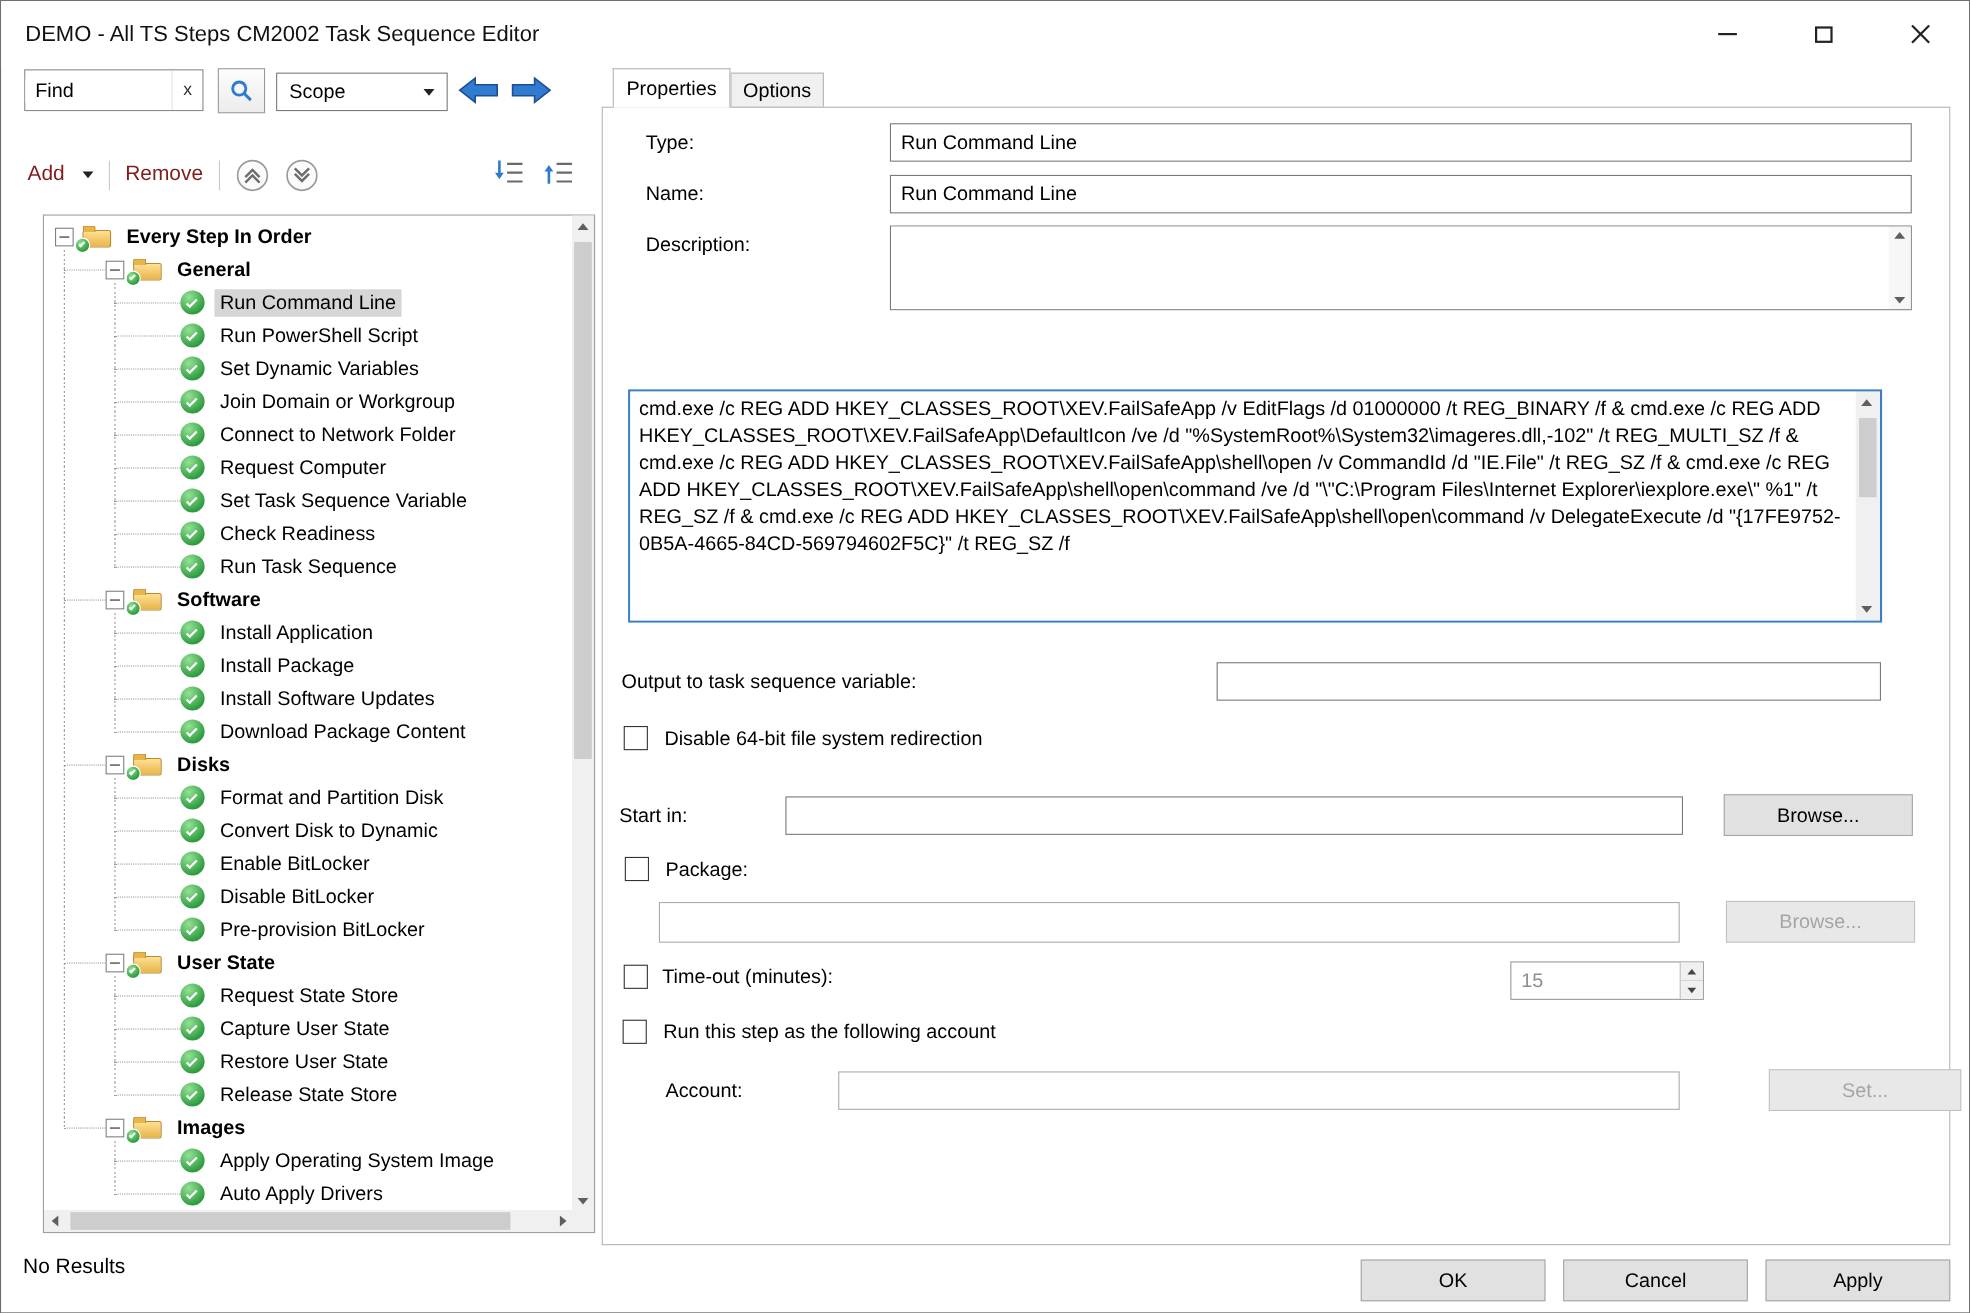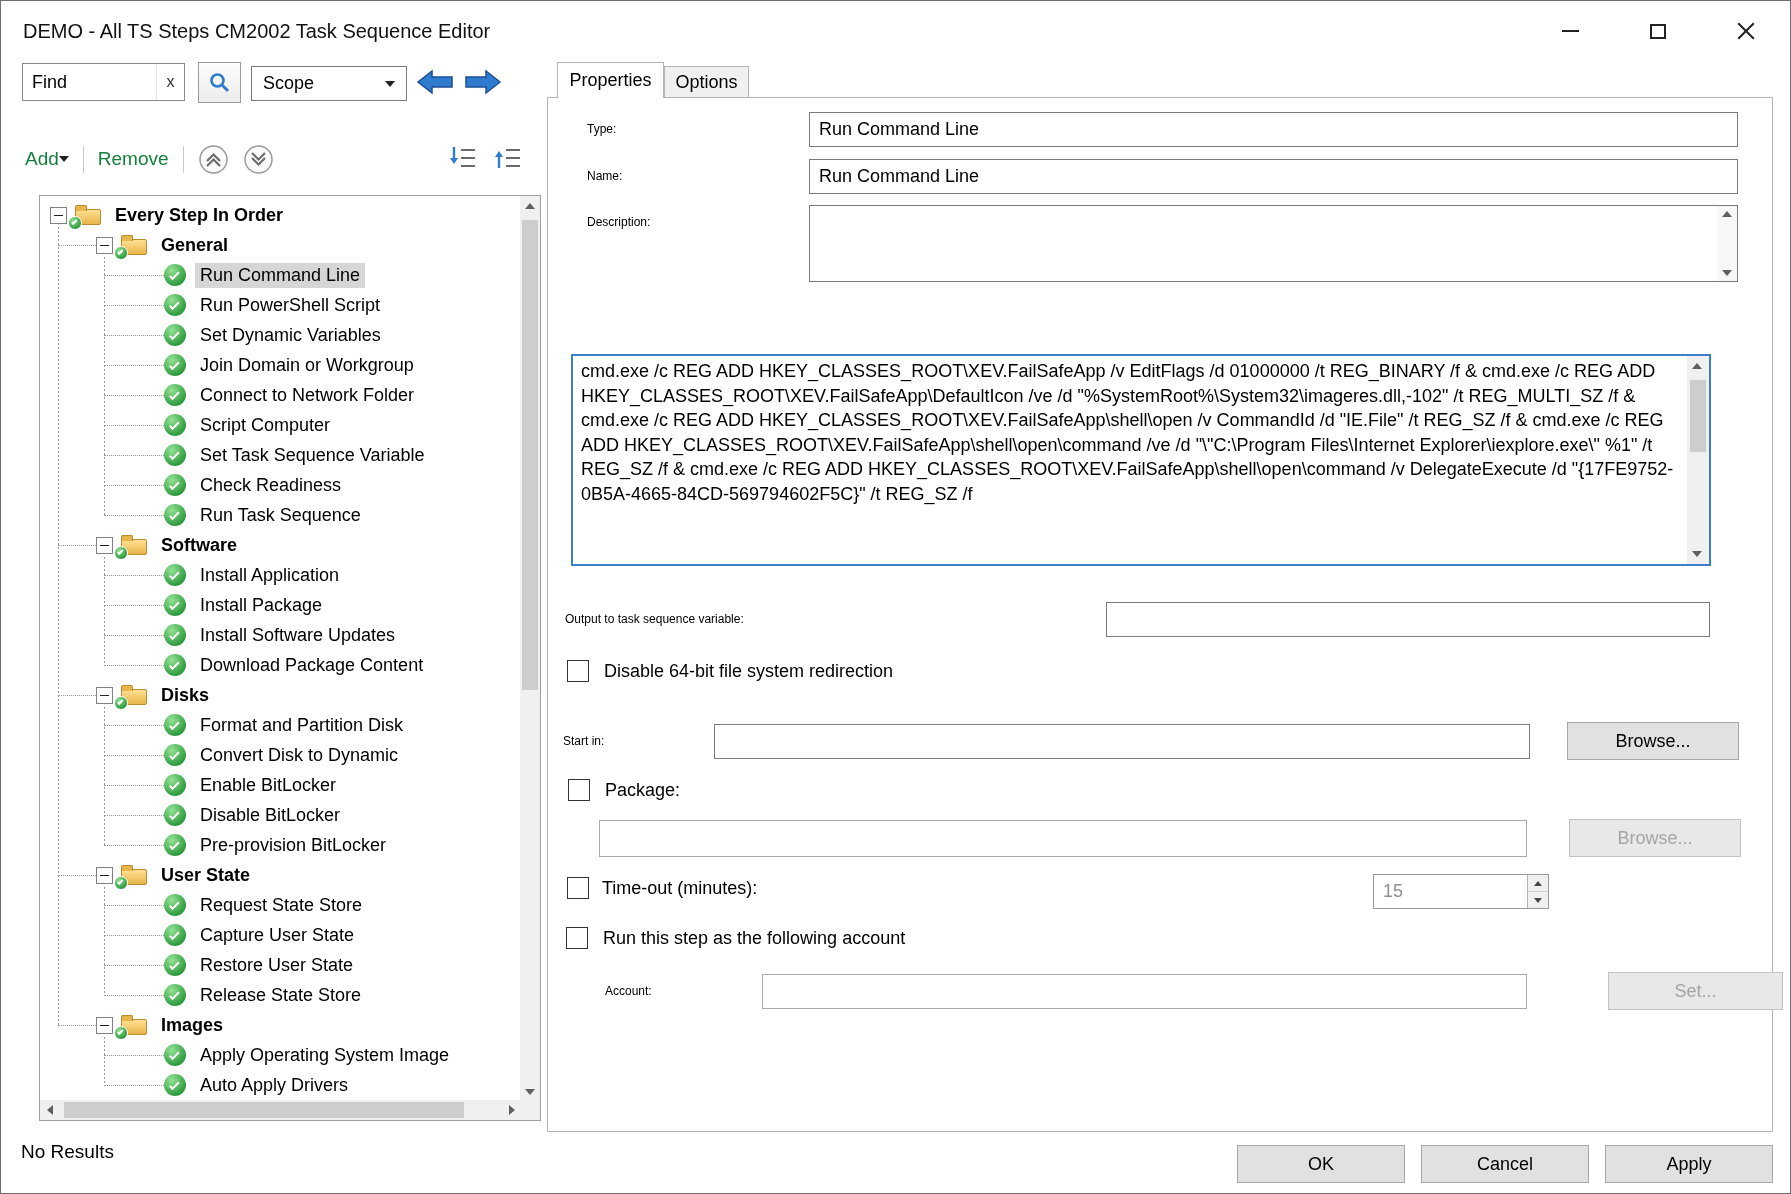--- a/index.html
+++ b/index.html
@@ -26,21 +26,21 @@
   #find-box input { flex:1; min-width:0; border:none; outline:none; font-size:18px; padding-left:9px; }
   .find-clear { width:28px; height:100%; display:flex; align-items:center; justify-content:center; font-size:16px; color:#333; border-left:1px solid #e3e3e3; }
   #search-btn { position:absolute; left:197px; top:61px; width:43px; height:41px; border:1px solid #9a9a9a; background:linear-gradient(#fdfdfd,#ececec); display:flex; align-items:center; justify-content:center; }
   #scope { position:absolute; left:250px; top:65px; width:156px; height:35px; border:1px solid #7a7a7a; background:#fff; display:flex; align-items:center; padding-left:11px; font-size:18px; }
   #scope .tri.down { margin-left:auto; margin-right:11px; }
   .navarrow { position:absolute; top:64px; width:40px; height:34px; display:flex; align-items:center; justify-content:center; }
   #nav-back { left:414px; } #nav-fwd { left:462px; }
 
   
   #toolbar { position:absolute; left:24px; top:139px; width:496px; height:38px; display:flex; align-items:center; }
-  .tb-label { font-size:19px; color:#15803d; display:flex; align-items:center; gap:0; white-space:nowrap; }
+  .tb-label { font-size:19px; color:#7f1d1d; display:flex; align-items:center; gap:16px; white-space:nowrap; }
   .tb-sep { width:1px; height:27px; background:#c9c9c9; margin:0 14px; }
   .tb-circle { width:31px; height:31px; margin-right:14px; display:flex; }
   .tb-right { margin-left:auto; display:flex; gap:18px; align-items:center; }
 
   
   .tri { width:0; height:0; display:inline-block; }
   .tri.down  { border-left:5px solid transparent; border-right:5px solid transparent; border-top:6px solid #222; }
   .tri.g-up    { border-left:5px solid transparent; border-right:5px solid transparent; border-bottom:6px solid #5f5f5f; }
   .tri.g-down  { border-left:5px solid transparent; border-right:5px solid transparent; border-top:6px solid #5f5f5f; }
   .tri.g-left  { border-top:5px solid transparent; border-bottom:5px solid transparent; border-right:6px solid #5f5f5f; }
@@ -81,21 +81,21 @@
   .hthumb { position:absolute; top:2px; height:16px; background:#cdcdcd; }
   .sb-corner { position:absolute; right:0; bottom:0; width:20px; height:20px; background:#f0f0f0; }
 
   #status { position:absolute; left:20px; top:1140px; font-size:19px; }
 
   
   #tab-props { position:absolute; left:556px; top:61px; width:107px; height:36px; background:#fff; border:1px solid #b5b5b5; border-bottom:none; z-index:3; display:flex; align-items:center; justify-content:center; font-size:18px; }
   #tab-opts  { position:absolute; left:663px; top:65px; width:85px;  height:32px; background:#f0f0f0; border:1px solid #b5b5b5; z-index:1; display:flex; align-items:center; justify-content:center; font-size:18px; }
   #panel { position:absolute; left:546px; top:96px; width:1226px; height:1035px; border:1px solid #b5b5b5; background:#fff; z-index:2; }
 
-  .lbl { position:absolute; font-size:12px; line-height:35px; white-space:nowrap;text-align:right; }
+  .lbl { position:absolute; font-size:18px; line-height:35px; white-space:nowrap;text-align:right; }
   .cb-lbl { position:absolute; font-size:18px; line-height:22px; white-space:nowrap; }
   .tb-input { position:absolute; border:1px solid #7a7a7a; background:#fff; font-size:18px; padding:0 9px; outline:none; }
   .tb-input.dim { border-color:#ababab; }
   .cb { position:absolute; width:22px; height:22px; border:1px solid #333; background:#fff; }
   .btn { position:absolute; background:#e1e1e1; border:1px solid #a6a6a6; font-size:18px; display:flex; align-items:center; justify-content:center; cursor:default; }
   .btn.disabled { color:#a5a5a5; background:#e8e8e8; border-color:#c2c2c2; }
 
   #lbl-type { left:39px; top:14px; }  #fld-type { left:261px; top:14px; width:929px; height:35px; }
   #lbl-name { left:39px; top:61px; }  #fld-name { left:261px; top:61px; width:929px; height:35px; }
   #lbl-desc { left:39px; top:107px; }
@@ -280,21 +280,21 @@
         <div class="tree-row depth-2">
           <span class="orb">
             <span class="orb-check"></span>
           </span>
           <span class="tree-label">Connect to Network Folder</span>
         </div>
         <div class="tree-row depth-2">
           <span class="orb">
             <span class="orb-check"></span>
           </span>
-          <span class="tree-label">Script Computer</span>
+          <span class="tree-label">Request Computer</span>
         </div>
         <div class="tree-row depth-2">
           <span class="orb">
             <span class="orb-check"></span>
           </span>
           <span class="tree-label">Set Task Sequence Variable</span>
         </div>
         <div class="tree-row depth-2">
           <span class="orb">
             <span class="orb-check"></span>

